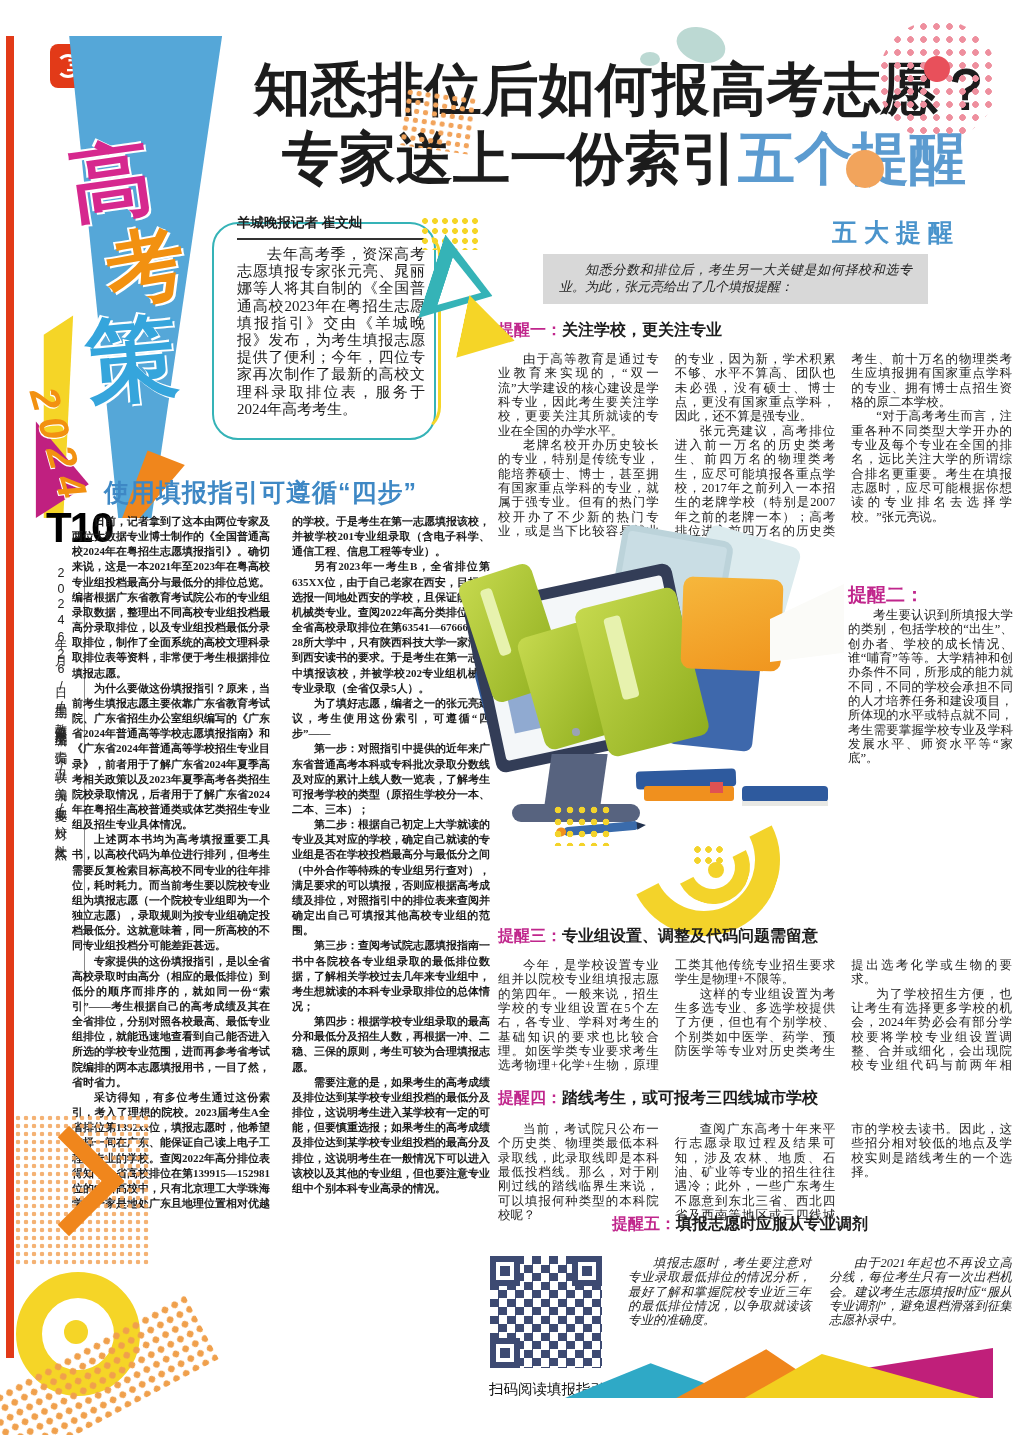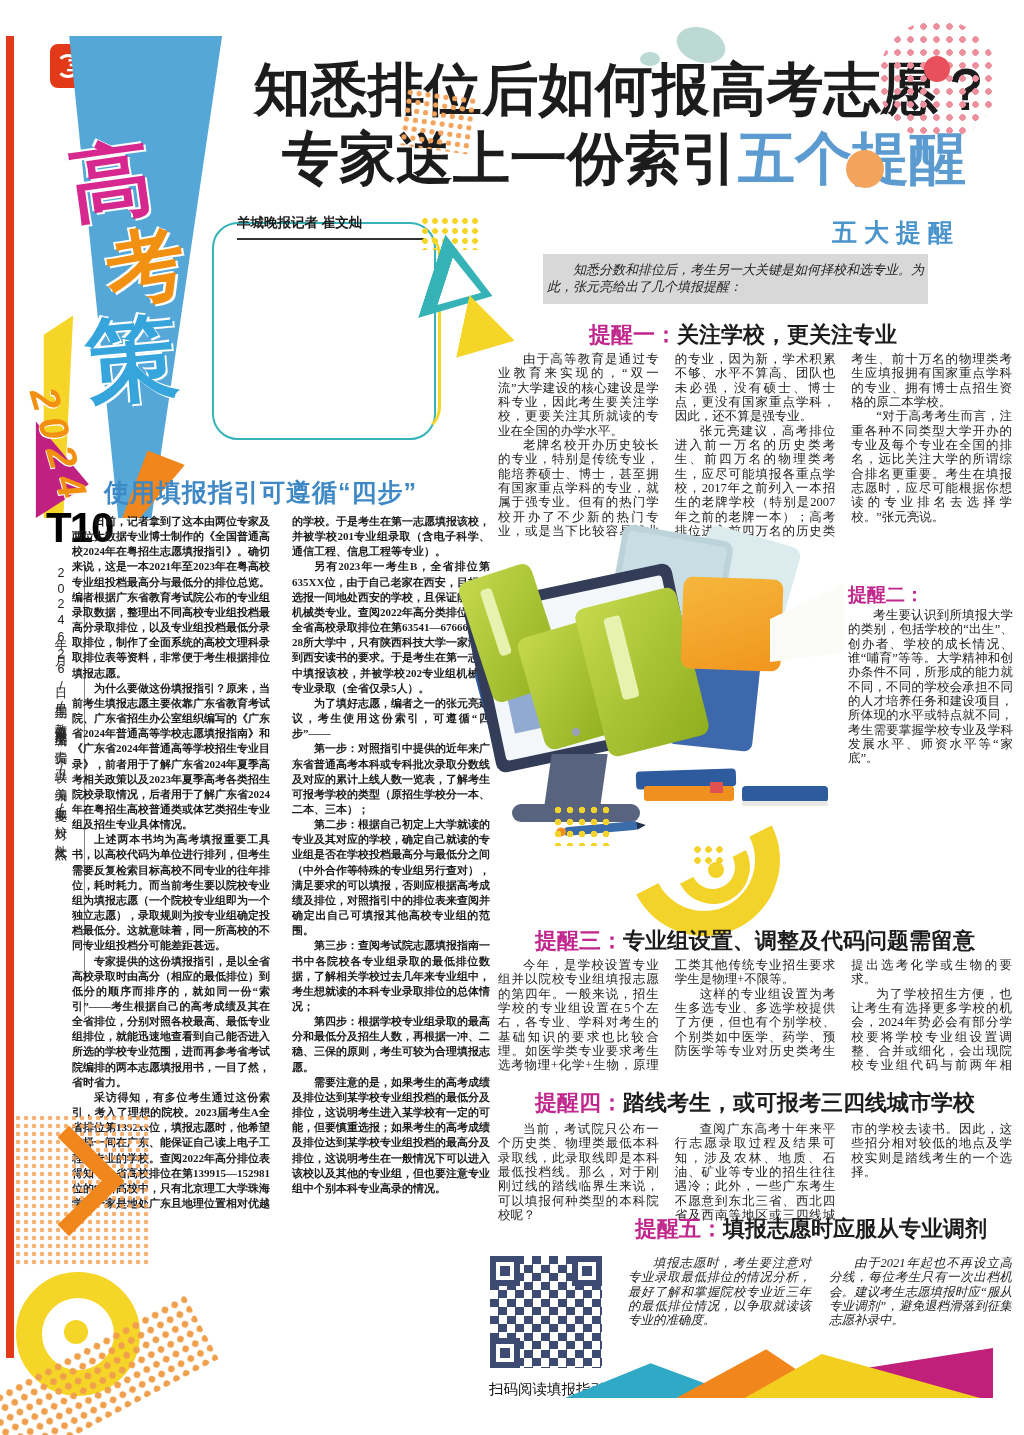--- a/index.html
+++ b/index.html
@@ -68,23 +68,23 @@
            column-count:2; column-gap:22px; overflow:hidden; }
   .l-article p { font-size:11px; line-height:15.15px; text-indent:2em;
            text-align:justify;font-weight:bold; }
 
   
   .five-title { left:520px; top:216px; width:440px; text-align:right;
            font-family:"Liberation Sans",sans-serif; font-weight:bold;
            font-size:25px; color:#4a94cc; letter-spacing:7px; }
   .five-intro { left:543px; top:254px; width:385px; height:50px; background:#d8d8d8;
            font-style:italic; font-size:13px; line-height:17px; text-indent:2em;
-           padding:7px 4px 0; text-align:justify; }
-  .rem-head { position:absolute; text-align:center;
-           font-family:"Liberation Sans",sans-serif; font-weight:bold; font-size:22px; }
+           padding:7px 16px 0; text-align:justify; }
+  .rem-head { position:absolute; text-align:left;
+           font-family:"Liberation Sans",sans-serif; font-weight:bold; font-size:16px; }
   .rem-label { color:#c0268c; }
   .rem-body { position:absolute; overflow:hidden; }
   .rem-body p { font-size:12.5px; line-height:14.35px; text-indent:2em; text-align:justify; }
   .cols3 { column-count:3; column-gap:16px; }
   .cols2 { column-count:2; column-gap:18px; }
   .r1-body { left:498px; top:352px; width:514px; height:188px; }
   .r3-head { left:498px; top:926px; width:514px; }
   .r3-body { left:498px; top:958px; width:514px; height:120px; }
   .r4-head { left:498px; top:1088px; width:514px; }
   .r4-body { left:498px; top:1122px; width:514px; height:124px; }
@@ -241,20 +241,21 @@
 
   <div class="abs headline">
     <div class="hl1">知悉排位后如何报高考志愿？</div>
     <div class="hl2"><span>专家送上一份索引</span><span class="hl-blue">五个提醒</span></div>
   </div>
 
   <div class="abs byline-frame"></div>
   <div class="abs byline-frame2"></div>
   <div class="abs reporter">羊城晚报记者 崔文灿</div>
   <div class="abs byline-rule"></div>
+  <div class="abs intro">去年高考季，资深高考志愿填报专家张元亮、晁丽娜等人将其自制的《全国普通高校2023年在粤招生志愿填报指引》交由《羊城晚报》发布，为考生填报志愿提供了便利；今年，四位专家再次制作了最新的高校文理科录取排位表，服务于2024年高考考生。</div>
 
   <div class="abs sec-head">使用填报指引可遵循“四步”</div>
   <div class="abs l-article">
     <p>日前，记者拿到了这本由两位专家及两位大数据专业博士制作的《全国普通高校2024年在粤招生志愿填报指引》。确切来说，这是一本2021年至2023年在粤高校专业组投档最高分与最低分的排位总览。编者根据广东省教育考试院公布的专业组录取数据，整理出不同高校专业组投档最高分录取排位，以及专业组投档最低分录取排位，制作了全面系统的高校文理科录取排位表等资料，非常便于考生根据排位填报志愿。</p>
     <p>为什么要做这份填报指引？原来，当前考生填报志愿主要依靠广东省教育考试院、广东省招生办公室组织编写的《广东省2024年普通高等学校志愿填报指南》和《广东省2024年普通高等学校招生专业目录》，前者用于了解广东省2024年夏季高考相关政策以及2023年夏季高考各类招生院校录取情况，后者用于了解广东省2024年在粤招生高校普通类或体艺类招生专业组及招生专业具体情况。</p>
     <p>上述两本书均为高考填报重要工具书，以高校代码为单位进行排列，但考生需要反复检索目标高校不同专业的往年排位，耗时耗力。而当前考生要以院校专业组为填报志愿（一个院校专业组即为一个独立志愿），录取规则为按专业组确定投档最低分。这就意味着，同一所高校的不同专业组投档分可能差距甚远。</p>
     <p>专家提供的这份填报指引，是以全省高校录取时由高分（相应的最低排位）到低分的顺序而排序的，就如同一份“索引”——考生根据自己的高考成绩及其在全省排位，分别对照各校最高、最低专业组排位，就能迅速地查看到自己能否进入所选的学校专业范围，进而再参考省考试院编排的两本志愿填报用书，一目了然，省时省力。</p>
     <p>采访得知，有多位考生通过这份索引，考入了理想的院校。2023届考生A全省排位第1392xx位，填报志愿时，他希望选择一间在广东、能保证自己读上电子工程类专业的学校。查阅2022年高分排位表得知，全省高校排位在第139915—152981位的91所高校中，只有北京理工大学珠海学院一家是地处广东且地理位置相对优越的学校。于是考生在第一志愿填报该校，并被学校201专业组录取（含电子科学、通信工程、信息工程等专业）。</p>
     <p>另有2023年一考生B，全省排位第635XX位，由于自己老家在西安，目标是选报一间地处西安的学校，且保证能读上机械类专业。查阅2022年高分类排位表，全省高校录取排位在第63541—67666位的28所大学中，只有陕西科技大学一家满足到西安读书的要求。于是考生在第一志愿中填报该校，并被学校202专业组机械类专业录取（全省仅录5人）。</p>
     <p>为了填好志愿，编者之一的张元亮建议，考生使用这份索引，可遵循“四步”——</p>

